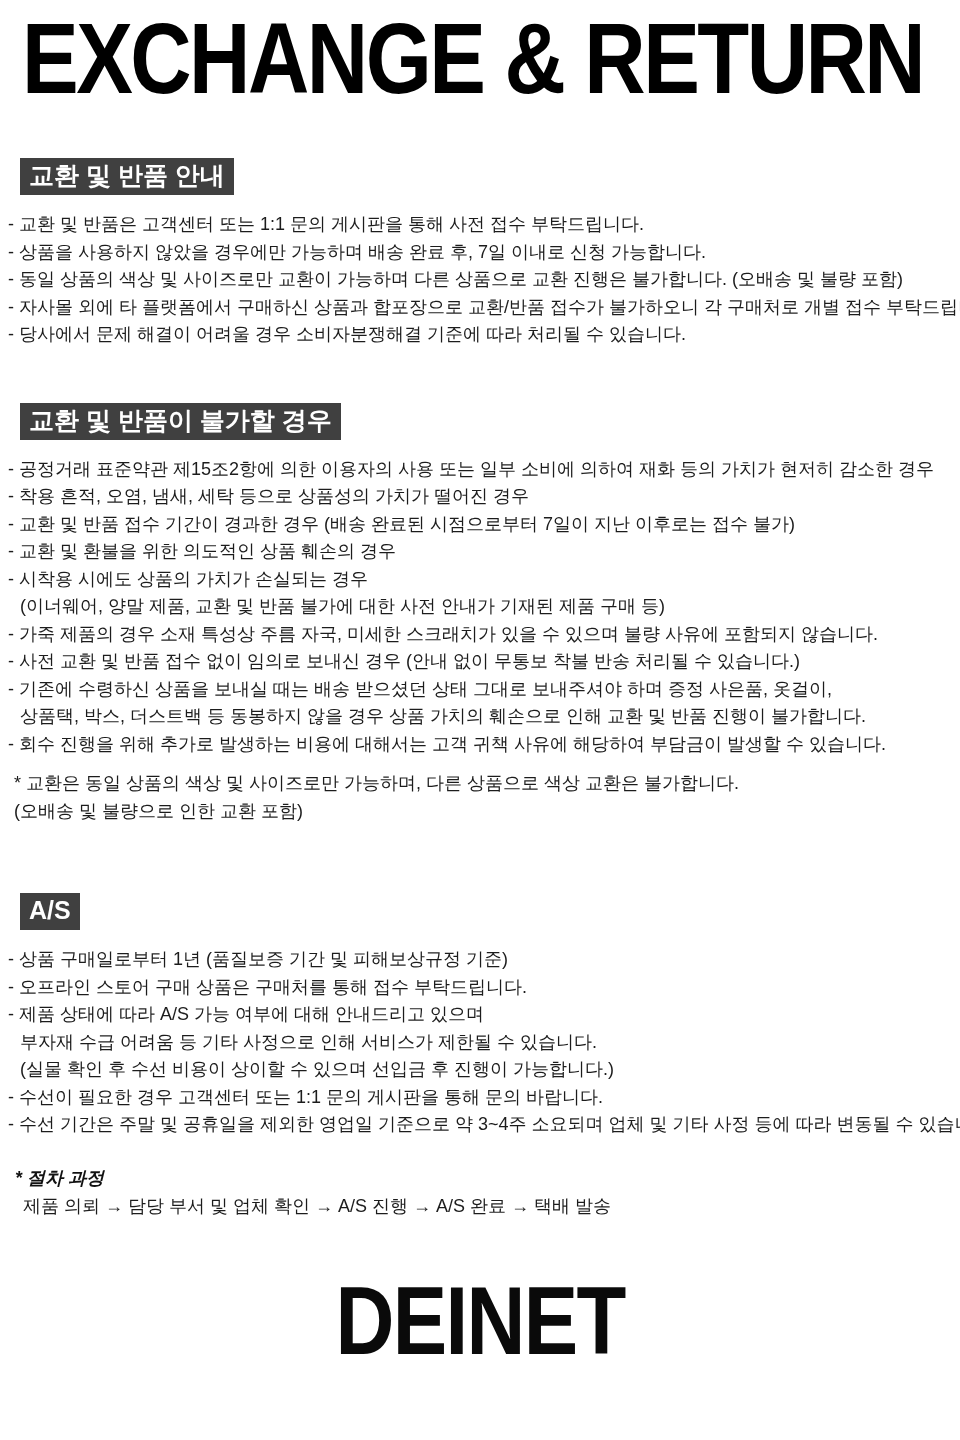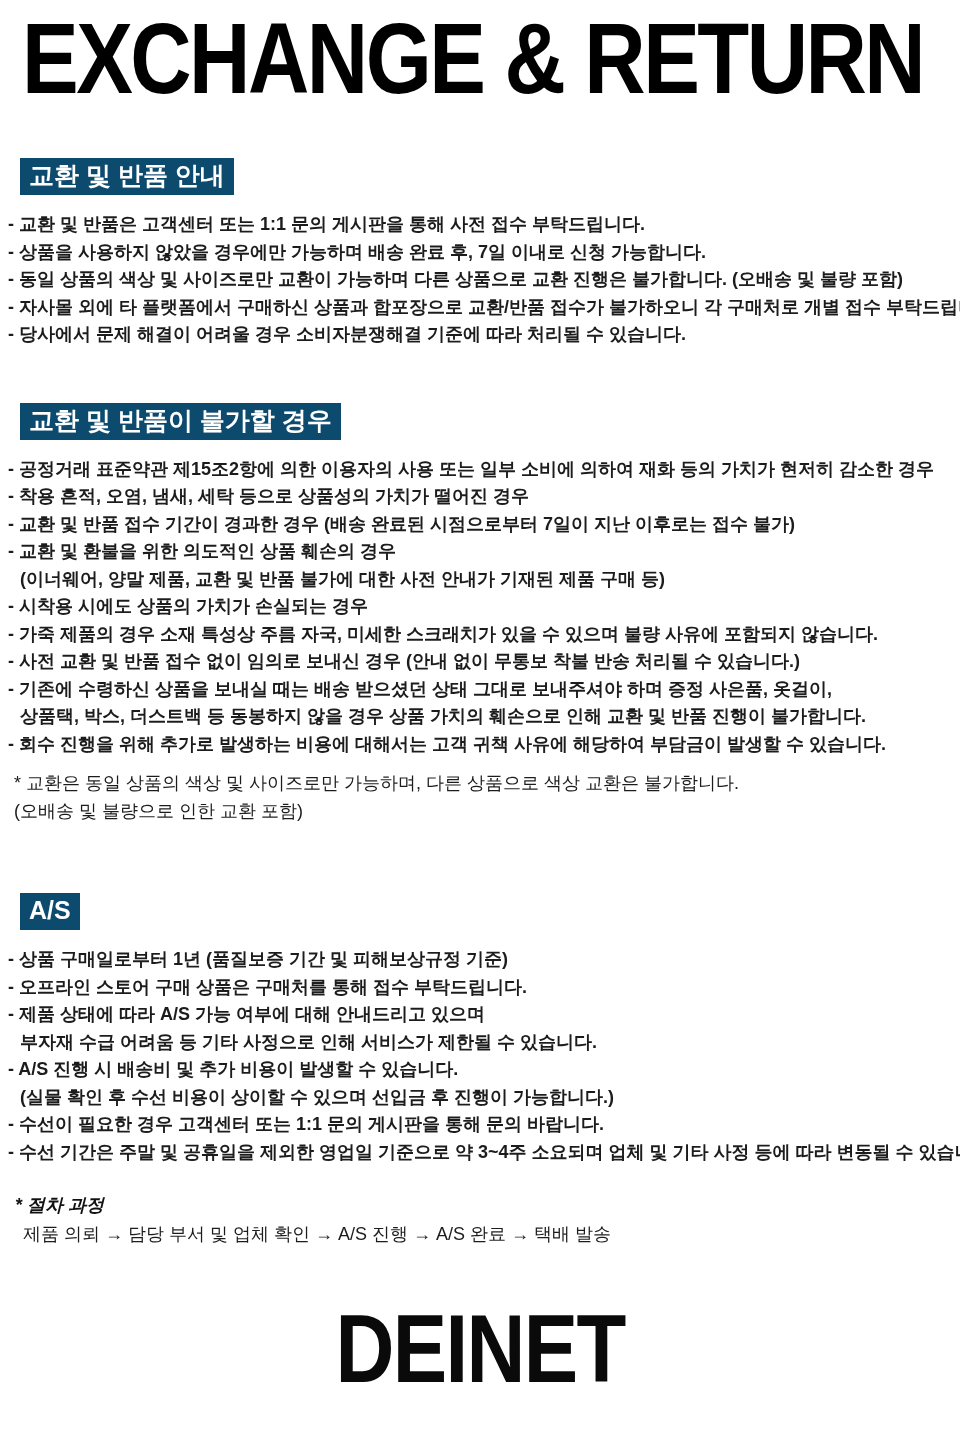--- a/index.html
+++ b/index.html
@@ -25,37 +25,36 @@
     font-weight: bold;
     line-height: 88px;
     letter-spacing: -3px;
     white-space: nowrap;
     color: #000000;
     transform: scaleX(0.85);
     transform-origin: left center;
   }
   .section-heading {
     display: inline-block;
-    background: #0c4a6e;
+    background: #404040;
     color: #ffffff;
     font-weight: bold;
     font-size: 25px;
     line-height: 27px;
     padding: 4px 9px 6px 9px;
     margin-left: 20px;
   }
   .heading-row-1 { margin-top: 56px; }
   .heading-row-2 { margin-top: 54px; }
   .heading-row-3 { margin-top: 68px; }
   .lines {
     margin: 16px 0 0 8px;
     font-size: 18px;
     line-height: 27.5px;
     color: #1c1c1c;
-    font-weight: bold;
   }
   .line { white-space: nowrap; }
   .line.cont { padding-left: 12px; }
   .note {
     margin: 12px 0 8px 14px;
     font-size: 18px;
     line-height: 27.5px;
   }
   .process-title {
     margin: 26px 0 0 15px;
@@ -105,42 +104,41 @@
   </div>
 
   <div class="heading-row-2">
     <span class="section-heading">교환 및 반품이 불가할 경우</span>
   </div>
   <div class="lines">
     <div class="line">- 공정거래 표준약관 제15조2항에 의한 이용자의 사용 또는 일부 소비에 의하여 재화 등의 가치가 현저히 감소한 경우</div>
     <div class="line">- 착용 흔적, 오염, 냄새, 세탁 등으로 상품성의 가치가 떨어진 경우</div>
     <div class="line">- 교환 및 반품 접수 기간이 경과한 경우 (배송 완료된 시점으로부터 7일이 지난 이후로는 접수 불가)</div>
     <div class="line">- 교환 및 환불을 위한 의도적인 상품 훼손의 경우</div>
+    <div class="line">- 시착용 시에도 상품의 가치가 손실되는 경우</div>
     <div class="line cont">(이너웨어, 양말 제품, 교환 및 반품 불가에 대한 사전 안내가 기재된 제품 구매 등)</div>
-    <div class="line">- 시착용 시에도 상품의 가치가 손실되는 경우</div>
     <div class="line">- 가죽 제품의 경우 소재 특성상 주름 자국, 미세한 스크래치가 있을 수 있으며 불량 사유에 포함되지 않습니다.</div>
     <div class="line">- 사전 교환 및 반품 접수 없이 임의로 보내신 경우 (안내 없이 무통보 착불 반송 처리될 수 있습니다.)</div>
     <div class="line">- 기존에 수령하신 상품을 보내실 때는 배송 받으셨던 상태 그대로 보내주셔야 하며 증정 사은품, 옷걸이,</div>
     <div class="line cont">상품택, 박스, 더스트백 등 동봉하지 않을 경우 상품 가치의 훼손으로 인해 교환 및 반품 진행이 불가합니다.</div>
     <div class="line">- 회수 진행을 위해 추가로 발생하는 비용에 대해서는 고객 귀책 사유에 해당하여 부담금이 발생할 수 있습니다.</div>
   </div>
   <div class="note">
     <div class="line">* 교환은 동일 상품의 색상 및 사이즈로만 가능하며, 다른 상품으로 색상 교환은 불가합니다.</div>
     <div class="line">(오배송 및 불량으로 인한 교환 포함)</div>
   </div>
 
   <div class="heading-row-3">
     <span class="section-heading">A/S</span>
   </div>
   <div class="lines">
     <div class="line">- 상품 구매일로부터 1년 (품질보증 기간 및 피해보상규정 기준)</div>
     <div class="line">- 오프라인 스토어 구매 상품은 구매처를 통해 접수 부탁드립니다.</div>
     <div class="line">- 제품 상태에 따라 A/S 가능 여부에 대해 안내드리고 있으며</div>
     <div class="line cont">부자재 수급 어려움 등 기타 사정으로 인해 서비스가 제한될 수 있습니다.</div>
-    <div class="line">- A/S 진행 시 배송비 및 추가 비용이 발생할 수 있습니다.</div>
     <div class="line cont">(실물 확인 후 수선 비용이 상이할 수 있으며 선입금 후 진행이 가능합니다.)</div>
     <div class="line">- 수선이 필요한 경우 고객센터 또는 1:1 문의 게시판을 통해 문의 바랍니다.</div>
     <div class="line">- 수선 기간은 주말 및 공휴일을 제외한 영업일 기준으로 약 3~4주 소요되며 업체 및 기타 사정 등에 따라 변동될 수 있습니다.</div>
   </div>
 
   <div class="process-title">* 절차 과정</div>
   <div class="process-flow">제품 의뢰 → 담당 부서 및 업체 확인 → A/S 진행 → A/S 완료 → 택배 발송</div>
 
   <div class="footer-logo-wrap">
     <span class="footer-logo">DEINET</span>

